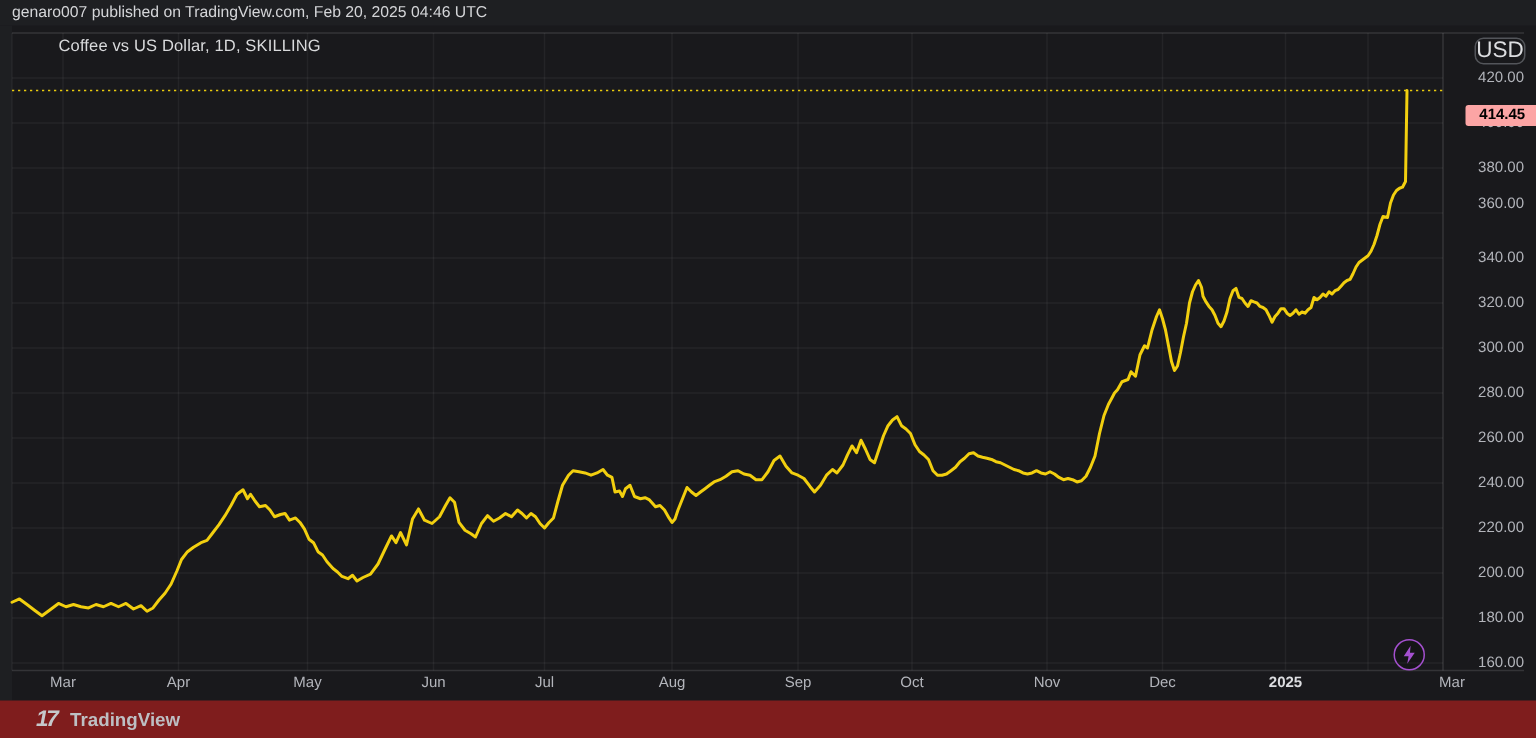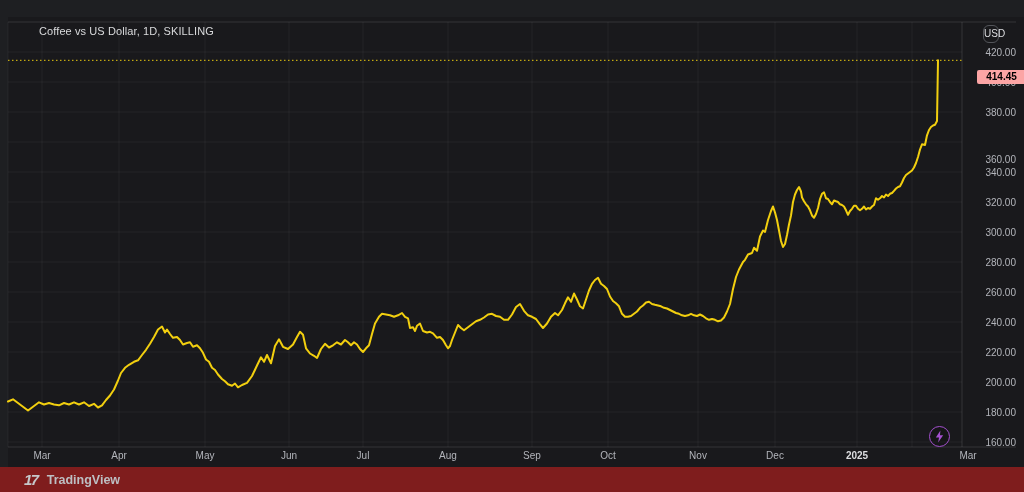--- a/index.html
+++ b/index.html
@@ -18,42 +18,45 @@
   #pane{position:absolute;left:8px;top:5px;width:954px;height:425px;}
   #legend{position:absolute;left:39px;top:8px;color:#d9dadc;font-size:11px;letter-spacing:.1px;}
 
   .price-tick{position:absolute;right:8px;transform:translateY(-50%);color:#b3b5bb;font-size:10px;}
   .time-tick{position:absolute;top:450px;transform:translateX(-50%);color:#b3b5bb;font-size:10px;line-height:17px;}
   .time-tick.major{color:#dcddе0;color:#dcdde0;font-weight:700;}
 
   #price-axis{position:absolute;left:963px;top:0;width:61px;height:430px;}
   #time-axis{position:absolute;left:0;top:430px;width:1024px;height:20px;}
 
-  #currency-button{position:absolute;left:983px;top:8px;width:16px;height:18px;border:1px solid #53555a;
-    border-radius:6px;color:#dcdde0;font-size:10px;font-weight:500;text-align:center;line-height:16px;
+  #currency-button{position:absolute;left:983px;top:8px;width:34px;height:18px;border:1px solid #53555a;
+    border-radius:6px;color:#dcdde0;font-size:15px;font-weight:500;text-align:center;line-height:16px;
     background:#19191c;cursor:pointer;}
 
   #price-badge{position:absolute;left:977px;top:38px;width:49px;height:14px;background:#fca5a5;
     border-radius:2px;color:#000;font-size:10px;font-weight:700;text-align:center;line-height:14px;}
 
   #flash-button{position:absolute;left:929px;top:409px;width:21px;height:21px;border:1.5px solid #a450cf;
     border-radius:50%;display:flex;align-items:center;justify-content:center;cursor:pointer;background:rgba(0,0,0,0.15);}
 
   
   #bottom-bar{position:absolute;left:0;top:467px;width:1024px;height:25px;background:#7f1d1d;
     display:flex;align-items:center;}
   #tv-logo{margin-left:24px;color:#c6c8cb;font-size:15px;font-weight:800;letter-spacing:-1.5px;
     font-style:italic;line-height:1;cursor:pointer;}
   #tv-brand{margin-left:9px;color:#bdbfc3;font-size:12.5px;font-weight:600;cursor:pointer;}
 </style>
 </head>
 <body>
 
 <div id="app">
 
+  <div id="top-bar">
+    <span>genaro007 published on TradingView.com, Feb 20, 2025 04:46 UTC</span>
+  </div>
 
   <div id="chart-area">
     <div id="left-strip"></div>
 
     <svg id="chart-svg" width="1024" height="450" viewBox="0 0 1024 450">
         <line x1="8" x2="962" y1="35" y2="35" stroke="rgba(255,255,255,0.05)" stroke-width="1"></line>
         <line x1="8" x2="962" y1="65" y2="65" stroke="rgba(255,255,255,0.05)" stroke-width="1"></line>
         <line x1="8" x2="962" y1="95" y2="95" stroke="rgba(255,255,255,0.05)" stroke-width="1"></line>
         <line x1="8" x2="962" y1="125" y2="125" stroke="rgba(255,255,255,0.05)" stroke-width="1"></line>
         <line x1="8" x2="962" y1="155" y2="155" stroke="rgba(255,255,255,0.05)" stroke-width="1"></line>
@@ -87,21 +90,21 @@
       </svg>
 
     <div id="pane"></div>
 
     <div id="legend">Coffee vs US Dollar, 1D, SKILLING</div>
 
     <div id="price-axis">
         <div class="price-tick" style="top: 35px;">420.00</div>
         <div class="price-tick" style="top: 65px;">400.00</div>
         <div class="price-tick" style="top: 95px;">380.00</div>
-        <div class="price-tick" style="top: 142px;">360.00</div>
+        <div class="price-tick" style="top: 119px;">360.00</div>
         <div class="price-tick" style="top: 155px;">340.00</div>
         <div class="price-tick" style="top: 185px; text-align: right;">320.00</div>
         <div class="price-tick" style="top: 215px;">300.00</div>
         <div class="price-tick" style="top: 245px;">280.00</div>
         <div class="price-tick" style="top: 275px;">260.00</div>
         <div class="price-tick" style="top: 305px;">240.00</div>
         <div class="price-tick" style="top: 335px;">220.00</div>
         <div class="price-tick" style="top: 365px;">200.00</div>
         <div class="price-tick" style="top: 395px;">180.00</div>
         <div class="price-tick" style="top: 425px;">160.00</div>

